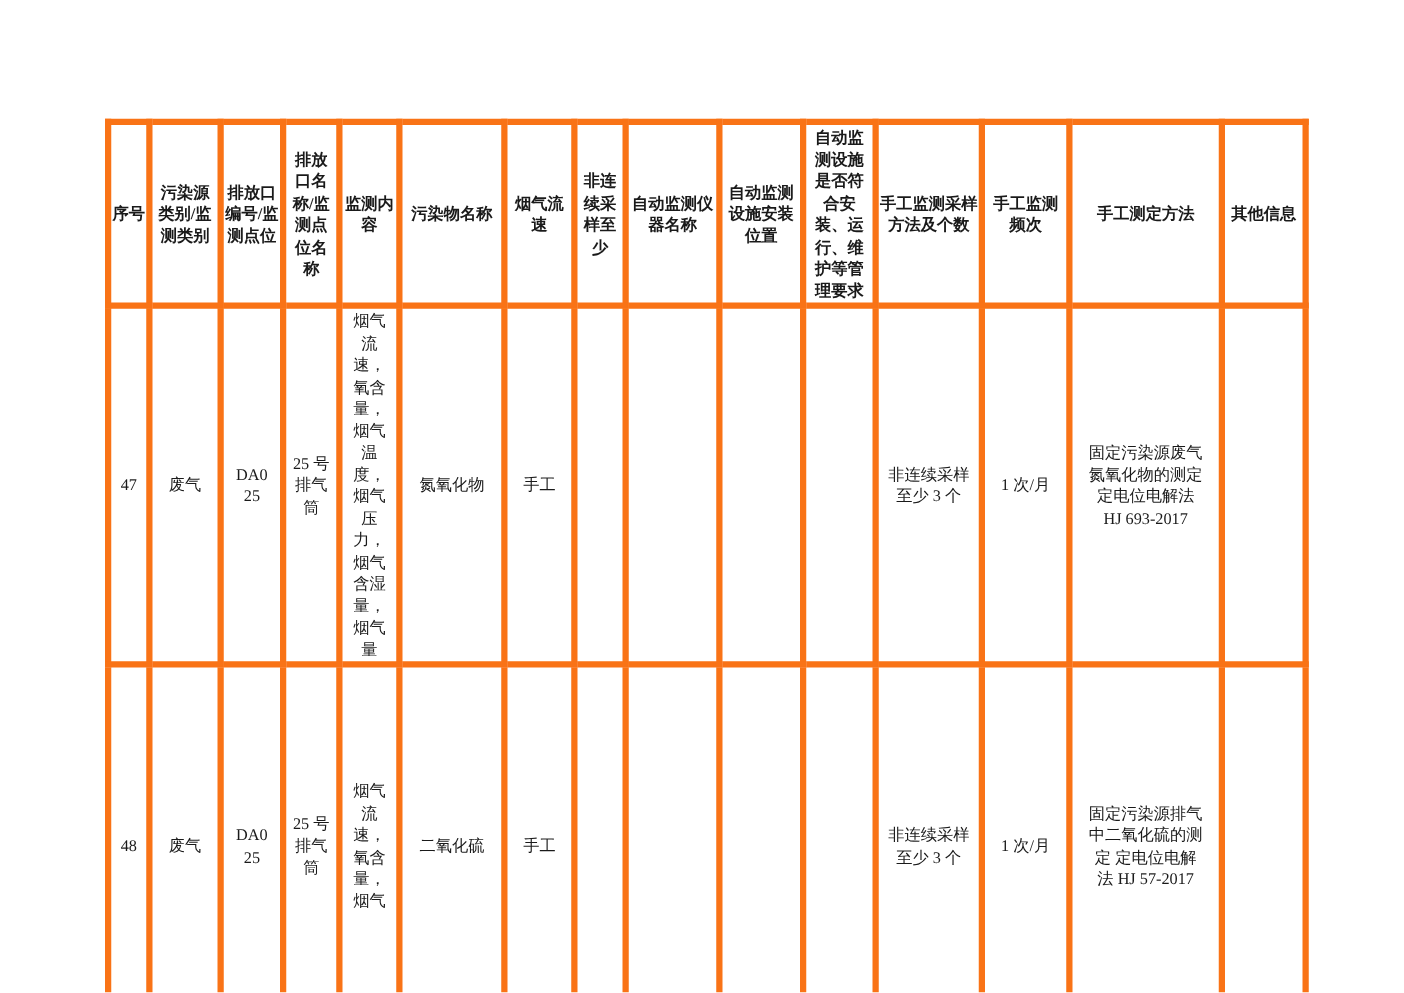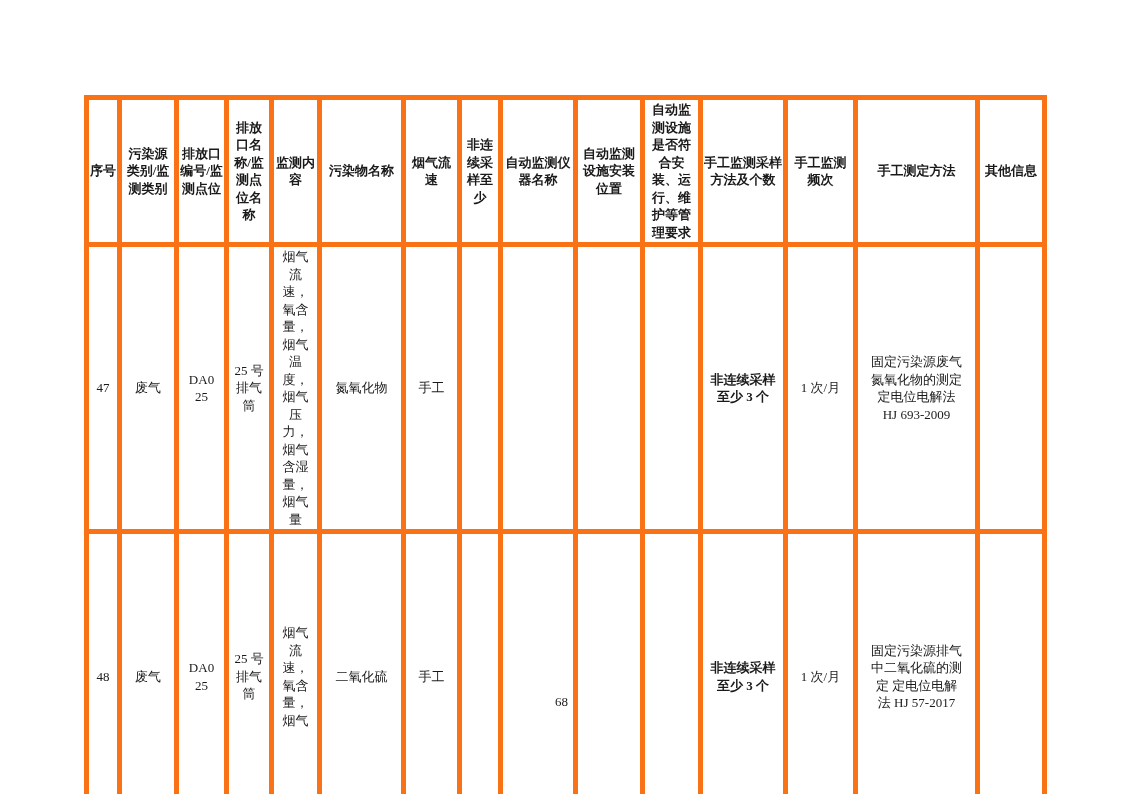--- a/index.html
+++ b/index.html
@@ -34,21 +34,21 @@
     font-weight: bold;
     height: 110px;
     padding: 1px 1px;
   }
   .monitoring th:first-child, .monitoring td:first-child { padding: 0; }
   .monitoring td { font-weight: normal; }
   
   .monitoring td:nth-child(3)  { word-break: break-all; padding: 1px 7px; }
   .monitoring td:nth-child(4)  { padding: 1px 4px; }
   .monitoring td:nth-child(5)  { padding: 1px 8px; }
-  .monitoring td:nth-child(12) { padding: 1px 6px; font-weight: bold; }
+  .monitoring td:nth-child(12) { padding: 1px 6px; }
   .monitoring td:nth-child(14) { padding: 1px 12px; }
   
   tbody tr:nth-child(1) td { height: 72px; }
   tbody tr:nth-child(2) td { height: 289px; }
   tbody tr:nth-child(3) td { height: 110px; }
   
   tbody tr:last-child td { border-bottom: 3px solid #151515; }
   .page-number {
     position: absolute;
     top: 694px;
@@ -108,21 +108,21 @@
           <td>25 号排气筒</td>
           <td>烟气流速，氧含量，烟气温度，烟气压力，烟气含湿量，烟气量</td>
           <td>氮氧化物</td>
           <td>手工</td>
           <td></td>
           <td></td>
           <td></td>
           <td></td>
           <td>非连续采样至少 3 个</td>
           <td>1 次/月</td>
-          <td>固定污染源废气氮氧化物的测定 定电位电解法 HJ 693-2009</td>
+          <td>固定污染源废气氮氧化物的测定 定电位电解法 HJ 693-2017</td>
           <td></td>
         </tr>
         <tr>
           <td>48</td>
           <td>废气</td>
           <td>DA025</td>
           <td>25 号排气筒</td>
           <td>烟气流速，氧含量，烟气</td>
           <td>二氧化硫</td>
           <td>手工</td>
@@ -130,14 +130,13 @@
           <td></td>
           <td></td>
           <td></td>
           <td>非连续采样至少 3 个</td>
           <td>1 次/月</td>
           <td>固定污染源排气中二氧化硫的测定 定电位电解法 HJ 57-2017</td>
           <td></td>
         </tr>
       </tbody>
   </table>
-  <div class="page-number">68</div>
 </div>
 
 </body></html>

